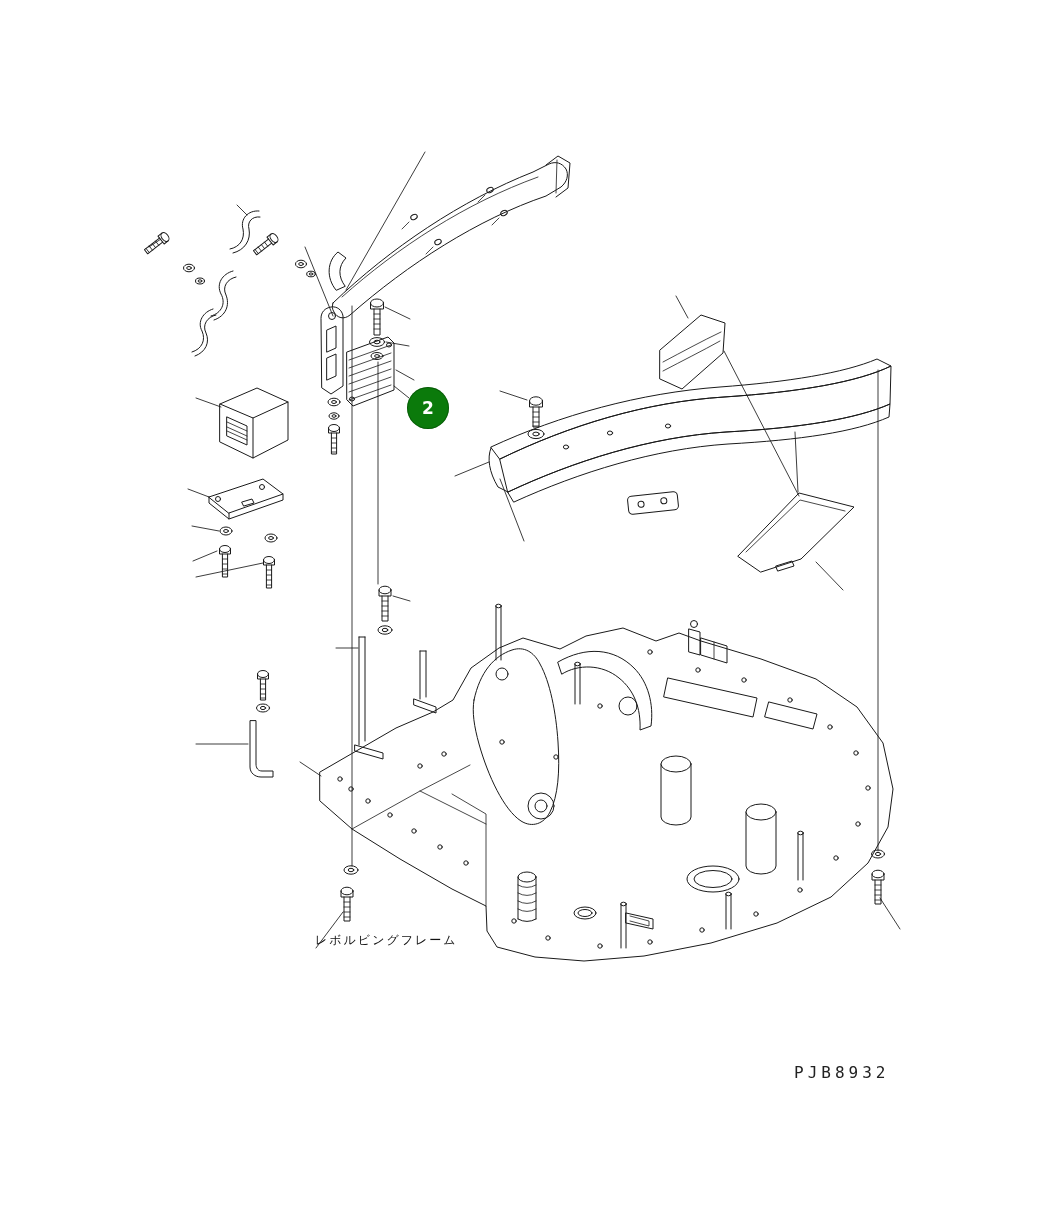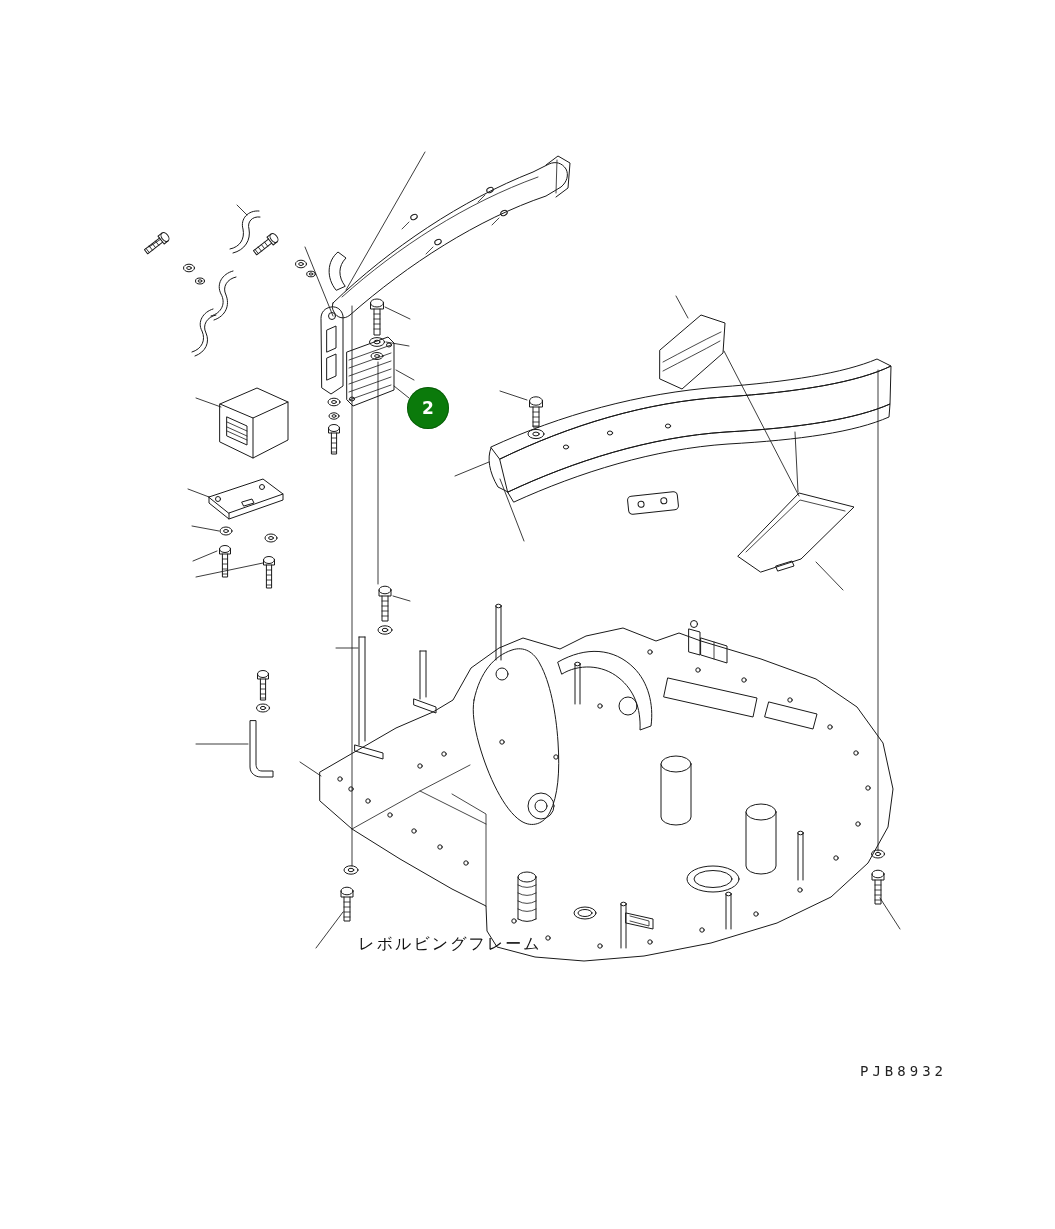--- a/index.html
+++ b/index.html
@@ -8,25 +8,25 @@
   .stage { position:relative; width:1055px; height:1229px; background:var(--background); overflow:hidden; }
   .drawing { position:absolute; left:0; top:0; }
   .drawing * { stroke:var(--line); stroke-width:1; fill:none; stroke-linecap:round; stroke-linejoin:round; }
   .drawing .wfill { fill:#ffffff; }
   .drawing .leader { stroke-width:0.85; }
   .drawing .thin { stroke-width:0.8; }
   .callout { position:absolute; left:407px; top:387px; width:42px; height:42px; border-radius:50%;
              background:var(--callout); color:var(--callout_text); display:flex; align-items:center;
              justify-content:center; font-size:17px; font-weight:bold; cursor:pointer;
              box-shadow:0 0 0 1px rgba(0,60,0,.5) inset; }
-  .caption { position:absolute; left:315px; top:930px; width:270px; text-align:center;
-             color:#111; font-size:16px; letter-spacing:2px; line-height:1.8; }
+  .caption { position:absolute; left:315px; top:930px; width:270px; text-align:left;
+             color:#111; font-size:12px; letter-spacing:2px; line-height:1.8; }
   .caption .en { letter-spacing:3px; }
-  .code { position:absolute; left:860px; top:1063px; font-family:"DejaVu Sans Mono", monospace;
-          font-size:14px; letter-spacing:4px; color:#222; }
+  .code { position:absolute; left:794px; top:1063px; font-family:"DejaVu Sans Mono", monospace;
+          font-size:16px; letter-spacing:4px; color:#222; }
 </style>
 </head>
 <body>
 
 <div class="stage">
 
   <svg class="drawing" width="1055" height="1229" viewBox="0 0 1055 1229" xmlns="http://www.w3.org/2000/svg">
 
     <path class="leader" d="
       M425,152 L346,290 M305,247 L333,316 M149,247 L161,239 M237,205 L247,215

